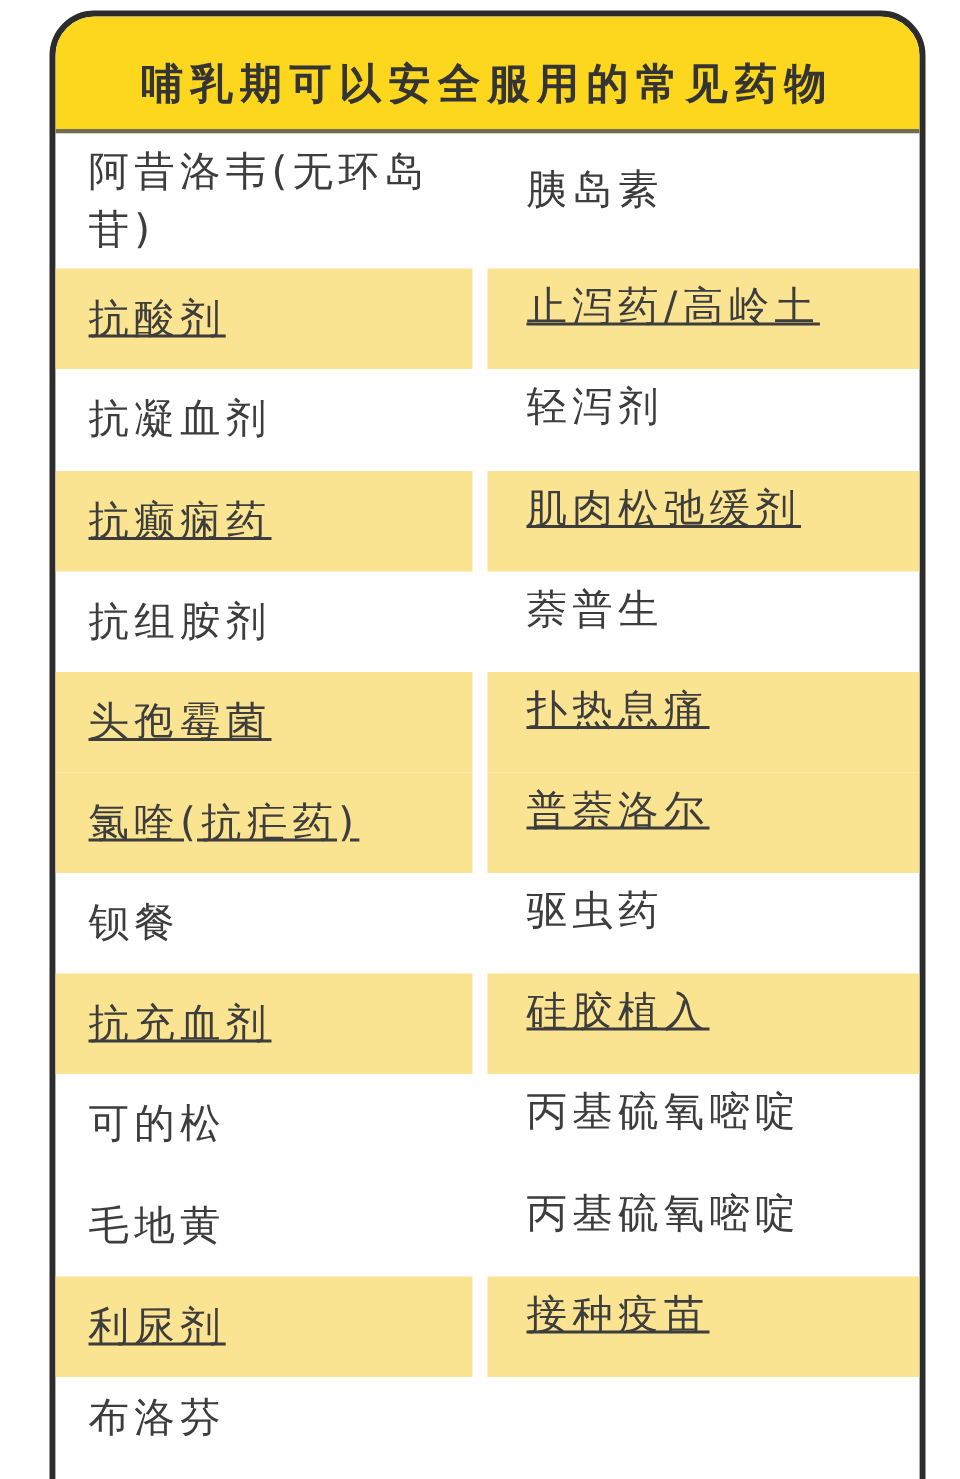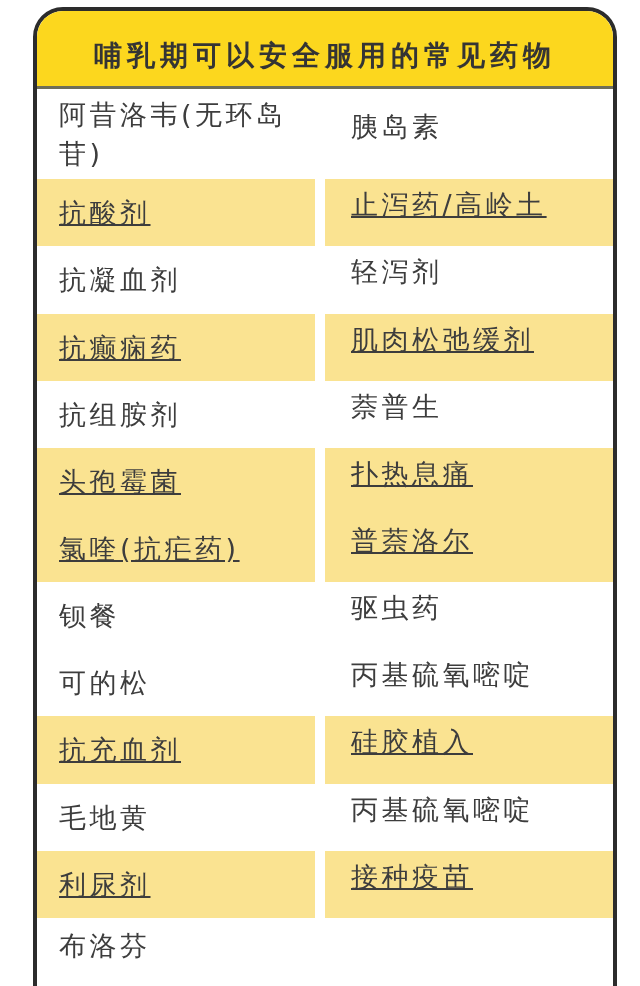--- a/index.html
+++ b/index.html
@@ -123,37 +123,37 @@
   <div class="row">
     <div class="cell cell-left">
       <span class="txt">钡餐</span>
     </div>
     <div class="gap"></div>
     <div class="cell cell-right">
       <span class="txt">驱虫药</span>
     </div>
   </div>
 
+  <div class="row hl">
+    <div class="cell cell-left">
+      <span class="txt">抗充血剂</span>
+    </div>
+    <div class="gap"></div>
+    <div class="cell cell-right">
+      <span class="txt">硅胶植入</span>
+    </div>
+  </div>
+
   <div class="row">
     <div class="cell cell-left">
       <span class="txt">可的松</span>
     </div>
     <div class="gap"></div>
     <div class="cell cell-right">
       <span class="txt">丙基硫氧嘧啶</span>
-    </div>
-  </div>
-
-  <div class="row hl">
-    <div class="cell cell-left">
-      <span class="txt">抗充血剂</span>
-    </div>
-    <div class="gap"></div>
-    <div class="cell cell-right">
-      <span class="txt">硅胶植入</span>
     </div>
   </div>
 
   <div class="row">
     <div class="cell cell-left">
       <span class="txt">毛地黄</span>
     </div>
     <div class="gap"></div>
     <div class="cell cell-right">
       <span class="txt">丙基硫氧嘧啶</span>

